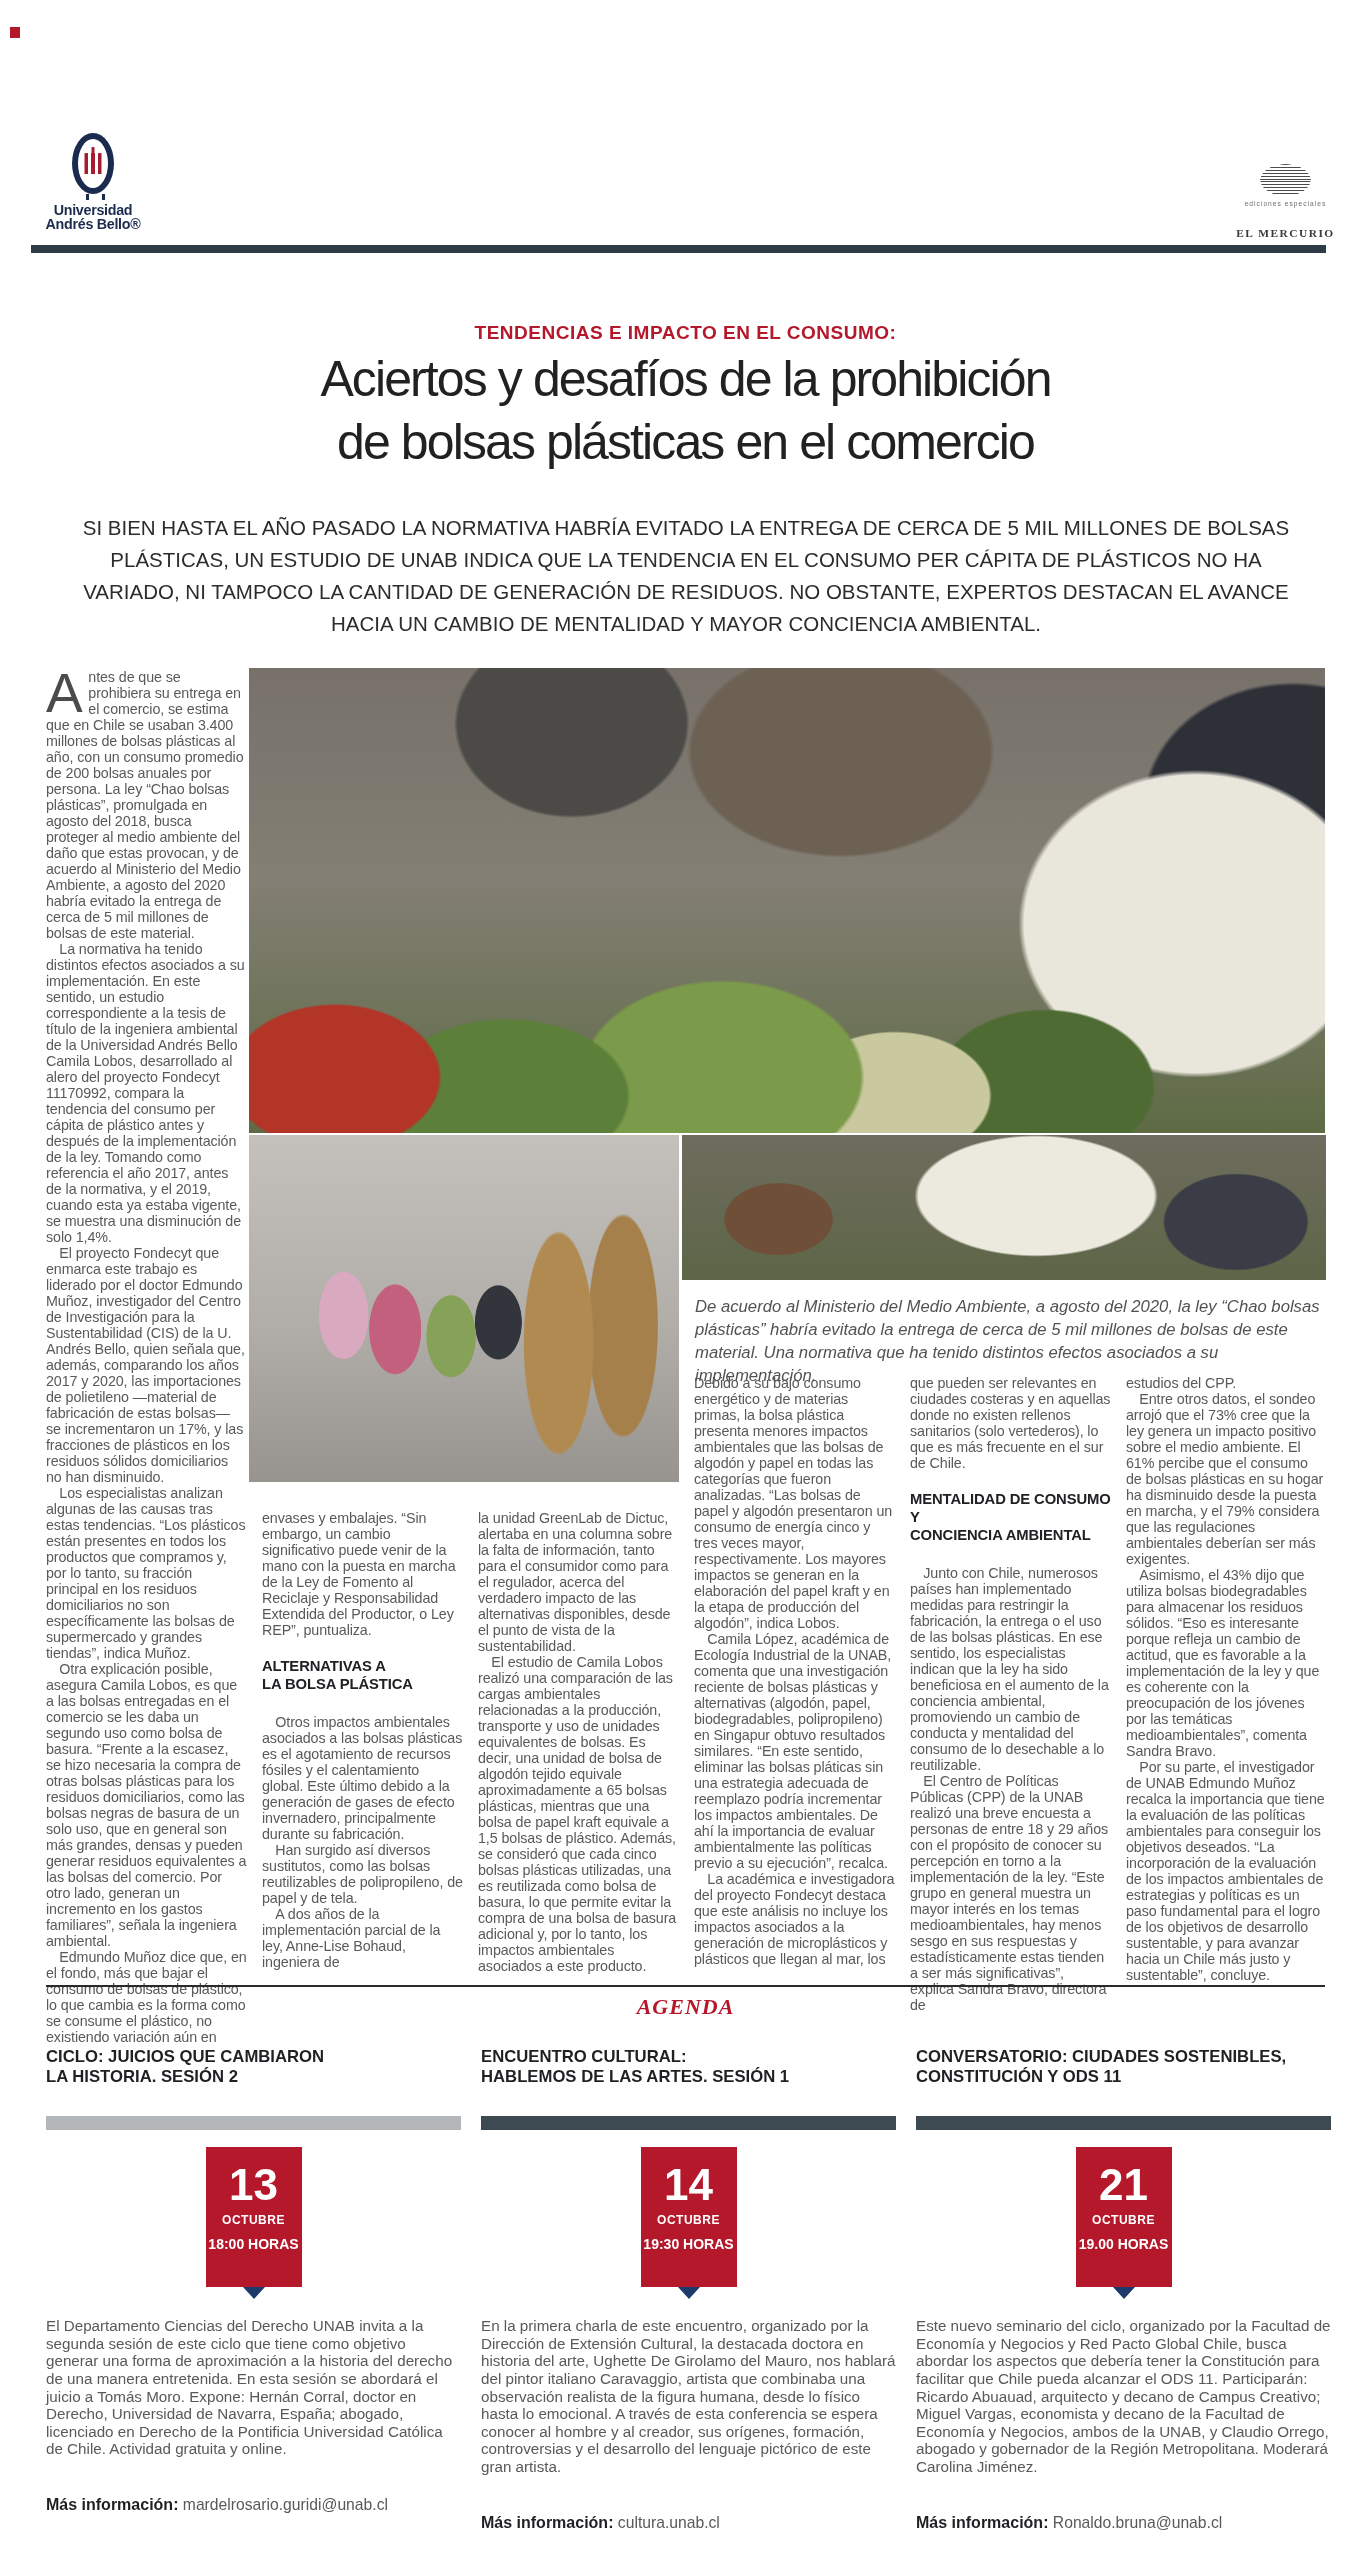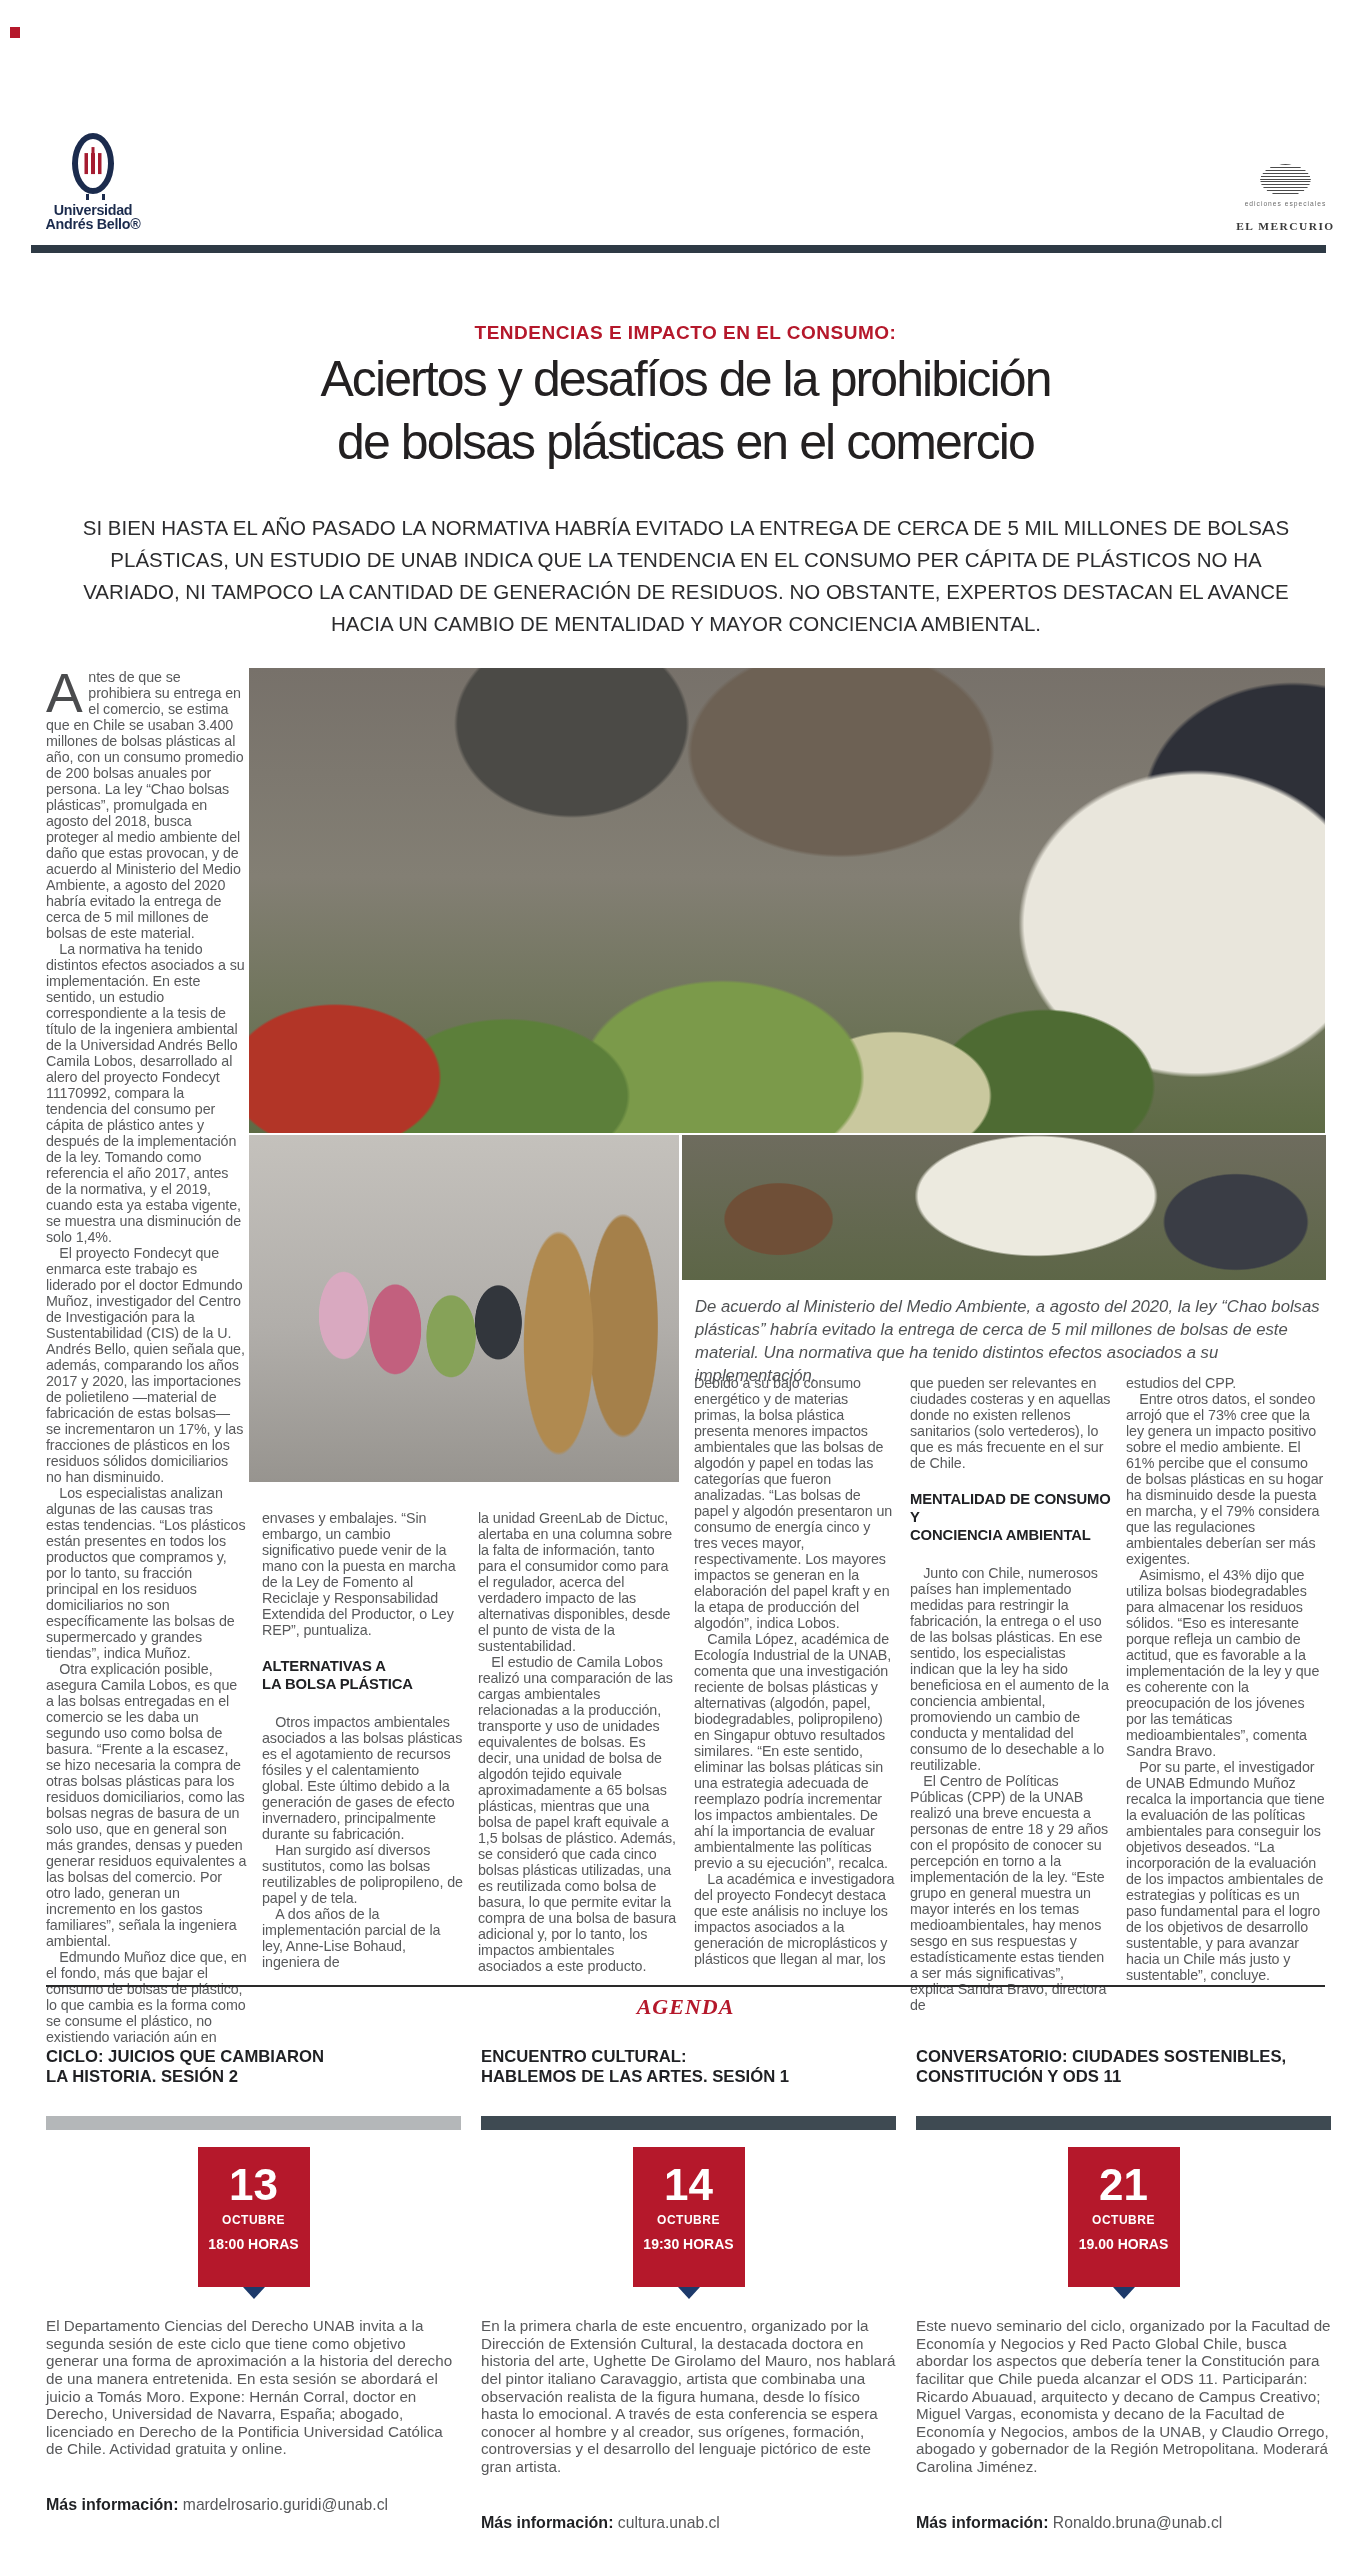--- a/index.html
+++ b/index.html
@@ -20,21 +20,21 @@
   .unab-building::before{content:"";position:absolute;left:6.7px;top:-5.7px;width:3.8px;height:6.7px;background:#a51c30;}
   .unab-emblem::after{content:"";position:absolute;left:7.6px;bottom:-12.4px;width:13.3px;height:6.7px;
       border-left:3.8px solid var(--navy);border-right:3.8px solid var(--navy);}
   .unab-name{margin-top:8.6px;font-size:14.3px;font-weight:700;letter-spacing:-0.3px;color:var(--navy);line-height:14.3px;}
 
   .mercurio{position:absolute;left:1236px;top:164px;width:99px;text-align:center;}
   .merc-emblem{margin:0 auto;width:51px;height:32px;border-radius:50%;
       background:repeating-linear-gradient(180deg,#4b4b4b 0 1px,transparent 1px 2.9px);
       -webkit-mask:radial-gradient(closest-side,#000 98%,transparent);mask:radial-gradient(closest-side,#000 98%,transparent);}
   .merc-tag{margin-top:3.8px;font-size:6.7px;letter-spacing:1px;color:#6d6d6d;}
-  .merc-name{margin-top:13px;font-family:"Liberation Serif","DejaVu Serif",serif;font-weight:700;
+  .merc-name{margin-top:20px;font-family:"Liberation Serif","DejaVu Serif",serif;font-weight:700;
       font-size:11.4px;letter-spacing:1.5px;color:#3a3a3a;}
 
   .top-rule{position:absolute;left:31px;top:245px;width:1295px;height:7.6px;background:var(--slate);}
 
   
   .kicker{position:absolute;left:0;top:322px;width:100%;text-align:center;font-size:19px;font-weight:700;
           letter-spacing:0.5px;color:var(--accent);}
   .headline{position:absolute;left:0;top:348px;width:100%;text-align:center;color:var(--ink);
             font-size:50px;line-height:63px;letter-spacing:-1.9px;font-weight:400;}
   .lead{position:absolute;left:67px;top:512px;width:1238px;text-align:center;color:#2c2c2e;
@@ -85,21 +85,21 @@
 
   
   .agenda-rule{position:absolute;left:46px;top:1985px;width:1279px;height:1.9px;background:#2a2a2a;}
   .agenda-title{position:absolute;left:0;top:1994px;width:100%;text-align:center;
       font-family:Liberation Serif, serif;font-weight:700;font-style:italic;
       font-size:22px;letter-spacing:1px;color:var(--accent);}
   .agenda-col{position:absolute;width:415px;top:2047px;height:495px;}
   #agenda-0{left:46px;} #agenda-1{left:481px;} #agenda-2{left:916px;}
   .agenda-header{font-weight:700;font-size:16.7px;line-height:20px;color:#1f2023;height:44px;}
   .agenda-bar{margin-top:25px;height:14.3px;width:100%;}
-  .datebox{position:relative;margin:17px auto 0;width:112px;height:140px;background:var(--accent);
+  .datebox{position:relative;margin:17px auto 0;width:96px;height:140px;background:var(--accent);
       color:#fff;text-align:center;}
   .datebox .day{font-size:44px;font-weight:700;line-height:46px;padding-top:15.2px;}
   .datebox .month{font-size:12px;font-weight:700;letter-spacing:0.5px;margin-top:4.8px;}
   .datebox .time{font-size:14px;font-weight:700;margin-top:8.6px;}
   .tri{margin:0 auto;width:0;height:0;border-left:11.4px solid transparent;
        border-right:11.4px solid transparent;border-top:12.4px solid var(--tri);}
   .agenda-body{margin-top:18px;font-size:15.2px;line-height:17.6px;color:var(--body);}
   .agenda-info{margin-top:38px;font-size:15.7px;color:var(--body);}
   .agenda-info b{font-size:16px;color:#1f2023;}
 </style>

